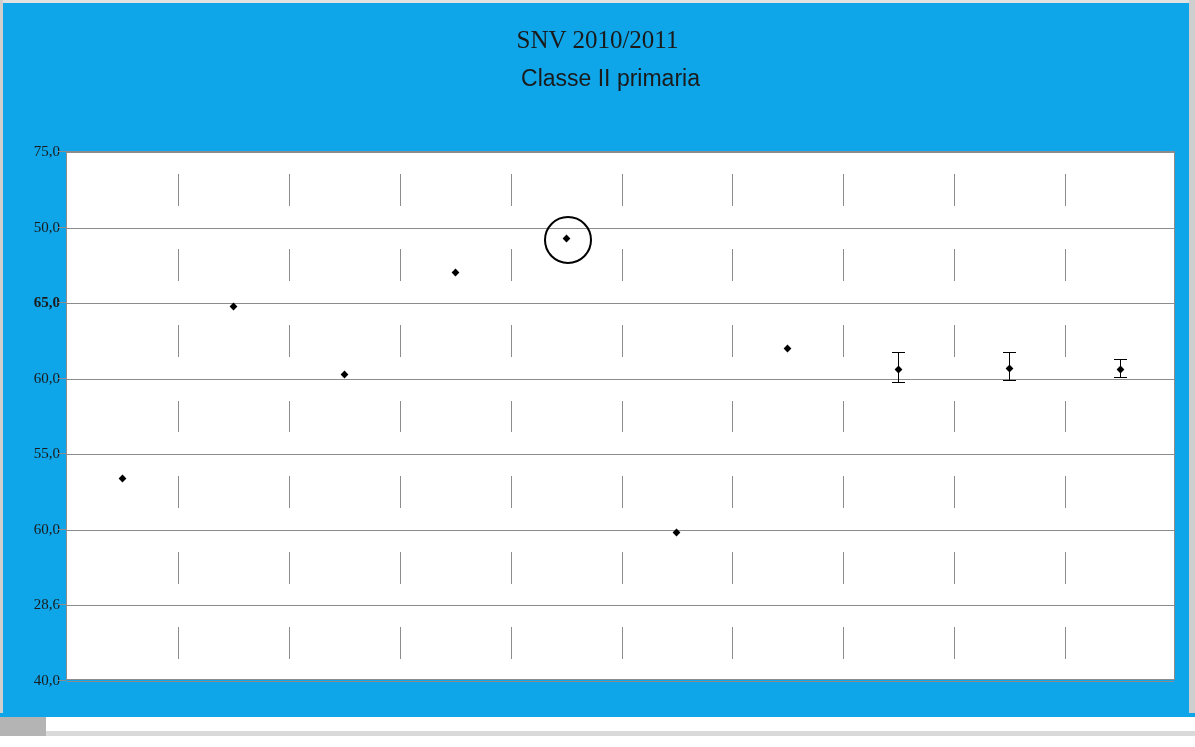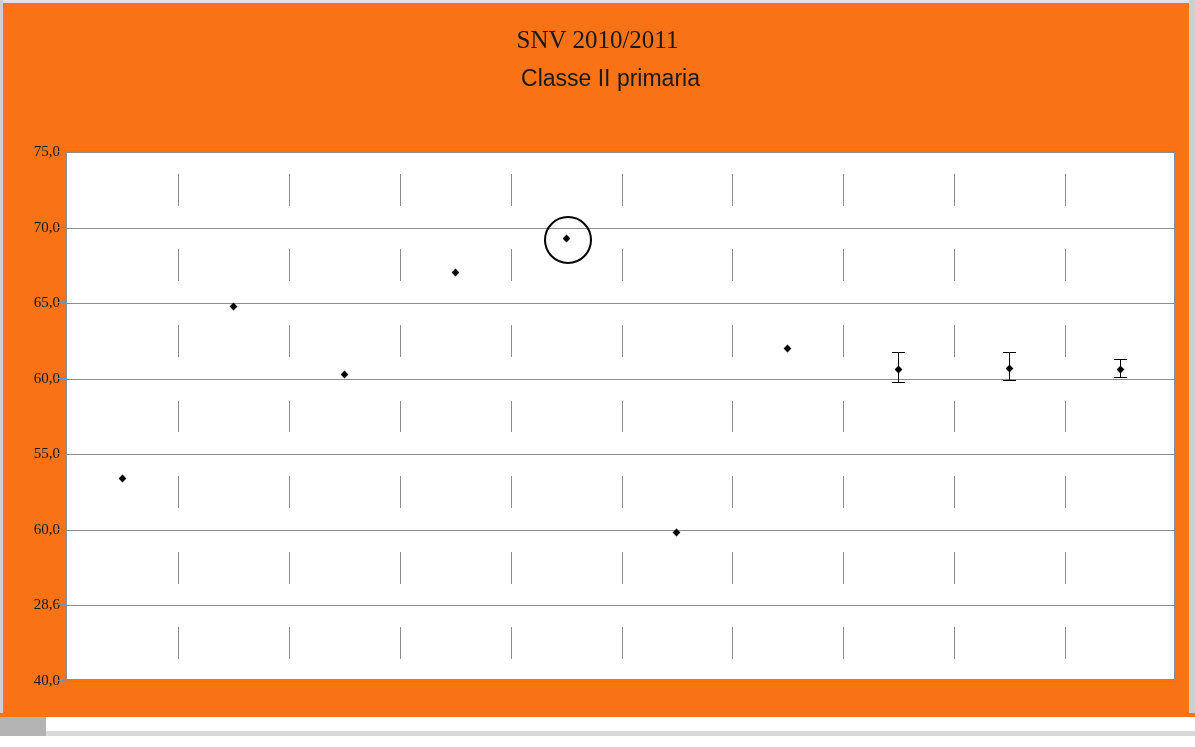--- a/index.html
+++ b/index.html
@@ -12,21 +12,21 @@
     height: 747px;
     font-family: "Liberation Sans", sans-serif;
     position: relative;
     overflow: hidden;
   }
   #page {
     position: absolute;
     left: 0; top: 0;
     width: 1195px;
     height: 747px;
-    background: #f97316;
+    background: #0ea5e9;
   }
   
   .edge-left {
     position: absolute;
     left: 0; top: 0;
     width: 3px; height: 713px;
     background: #cfcfcf;
   }
   .edge-right {
     position: absolute;
@@ -201,23 +201,23 @@
       <div class="ytick-label" style="top: 529px;">40,0</div>
       <div class="axis-stub" style="top: 528.5px;"></div>
       <div class="ytick-label" style="top: 453.429px;">28,6</div>
       <div class="axis-stub" style="top: 452.5px;"></div>
       <div class="ytick-label" style="top: 377.857px;">60,0</div>
       <div class="axis-stub" style="top: 377.5px;"></div>
       <div class="ytick-label" style="top: 302.286px;">55,0</div>
       <div class="axis-stub" style="top: 301.5px;"></div>
       <div class="ytick-label" style="top: 226.714px;">60,0</div>
       <div class="axis-stub" style="top: 226.5px;"></div>
-      <div class="ytick-label" style="top: 151.143px;">65,0</div>
+      <div class="ytick-label" style="top: 151.143px; font-weight: bold;">65,0</div>
       <div class="axis-stub" style="top: 150.5px;"></div>
-      <div class="ytick-label" style="top: 75.5714px;">70,0</div>
+      <div class="ytick-label" style="top: 75.5714px;">50,0</div>
       <div class="axis-stub" style="top: 75.5px;"></div>
       <div class="ytick-label" style="top: 0px;">75,0</div>
       <div class="axis-stub" style="top: -0.5px;"></div>
     </div>
 
   <div id="plot">
       <div class="gridline" style="top: 528.5px;"></div>
       <div class="gridline" style="top: 452.5px;"></div>
       <div class="gridline" style="top: 377.5px;"></div>
       <div class="gridline" style="top: 301.5px;"></div>

